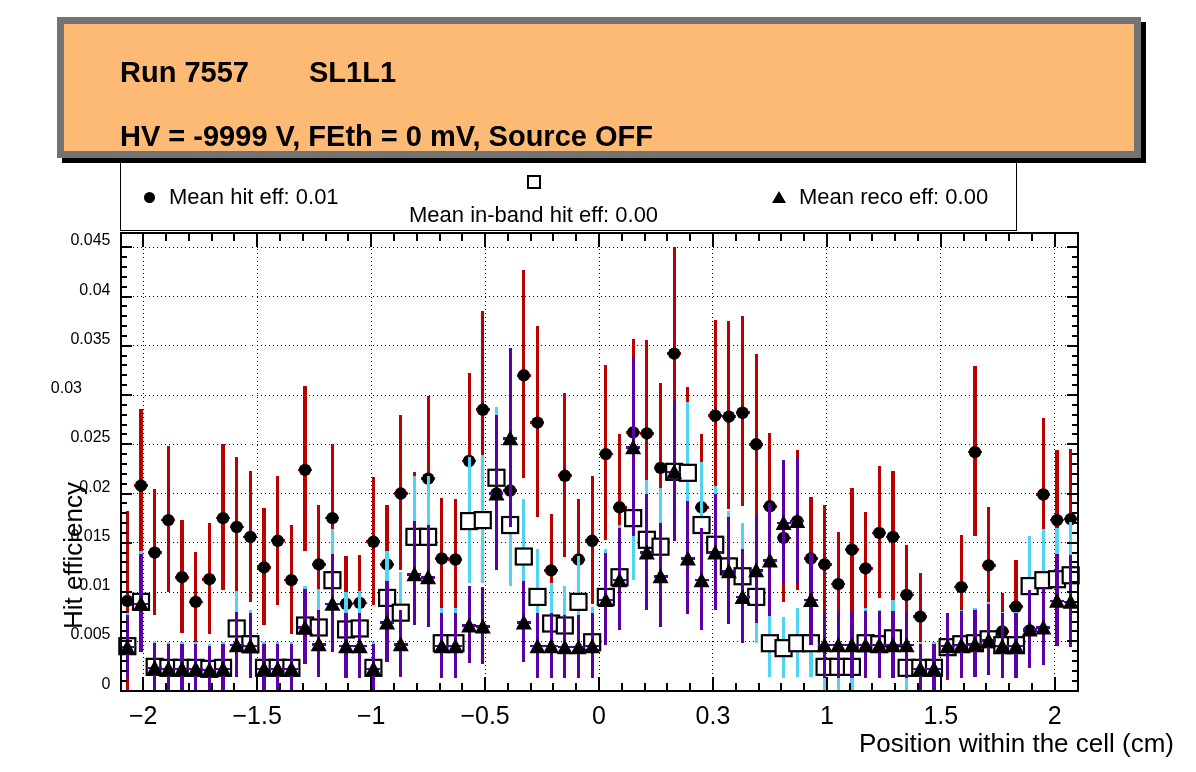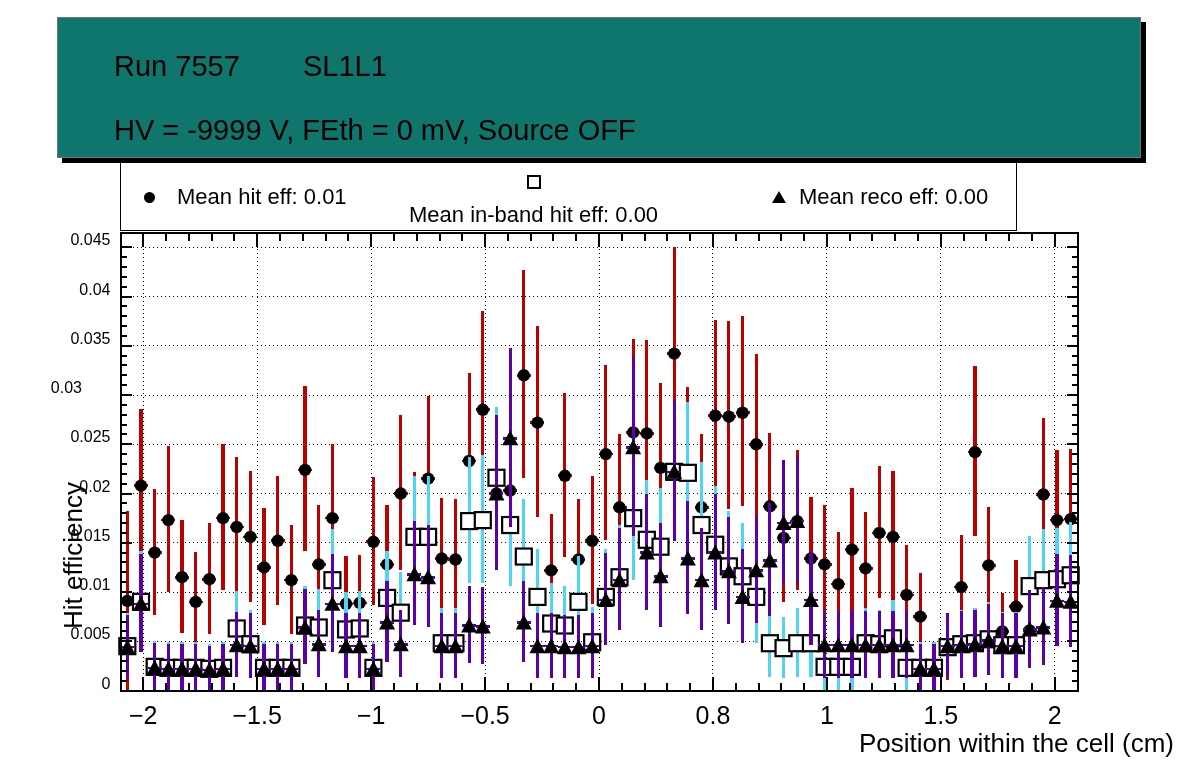--- a/index.html
+++ b/index.html
@@ -3,22 +3,22 @@
 <meta charset="utf-8">
 <style>
   html,body{margin:0;padding:0;background:#ffffff;}
   body{width:1196px;height:772px;position:relative;overflow:hidden;
        font-family:"Liberation Sans",sans-serif;color:#000;}
 
   #canvas{position:absolute;left:0;top:0;width:1196px;height:772px;}
 
   
   .title-box{position:absolute;left:57px;top:17px;width:1084px;height:141px;
-             background:#0f766e;border:1px solid #737373;box-sizing:border-box;
-             box-shadow:5px 5px 0 0 #000;}
+             background:#fdba74;border:7px solid #737373;box-sizing:border-box;
+             box-shadow:5px 5px 0 0 #000;font-weight:bold;}
   .title-line{position:absolute;left:56px;font-size:29px;color:#000;
               white-space:nowrap;letter-spacing:0px;}
   .title-line.l1{top:32px;}
   .title-line.l2{top:96px;}
   .title-sub{position:absolute;left:245px;top:32px;font-size:29px;white-space:nowrap;text-align:right;}
 
   
   .legend-box{position:absolute;left:120px;top:161px;width:897px;height:70px;
               background:#fff;border:1px solid #000;box-sizing:border-box;}
   .leg-entry{position:absolute;top:0;height:70px;display:flex;align-items:center;}
@@ -887,21 +887,21 @@
       </g>
     </svg>
 
   <div class="ytitle-wrap">
     <div class="axis-title-y">Hit efficiency</div>
   </div>
 
   <div class="axis-title-x">Position within the cell (cm)</div>
 
   <div class="legend-box">
-    <div class="leg-entry" style="left:8px;gap:8px;">
+    <div class="leg-entry" style="left:8px;">
       <span class="leg-mark">
           <i class="m-circle"></i>
         </span>
       <span class="leg-txt">Mean hit  eff: 0.01</span>
     </div>
     <div class="leg-entry" style="left:288px;flex-direction:column;">
       <span class="leg-mark">
           <i class="m-square"></i>
         </span>
       <span class="leg-txt">Mean in-band hit eff: 0.00</span>
@@ -928,17 +928,17 @@
     <div class="ylab" style="right: 1085.5px; top: 428.263px;">0.025</div>
     <div class="ylab" style="right: 1114px; top: 379.016px;">0.03</div>
     <div class="ylab" style="right: 1085.5px; top: 329.769px;">0.035</div>
     <div class="ylab" style="right: 1085.5px; top: 280.522px;">0.04</div>
     <div class="ylab" style="right: 1085.5px; top: 231.274px;">0.045</div>
     <div class="xlab" style="left: 103.286px; width: 80px; top: 700.5px;">−2</div>
     <div class="xlab" style="left: 217.214px; width: 80px; top: 700.5px;">−1.5</div>
     <div class="xlab" style="left: 331.143px; width: 80px; top: 700.5px;">−1</div>
     <div class="xlab" style="left: 445.071px; width: 80px; top: 700.5px;">−0.5</div>
     <div class="xlab" style="left: 559px; width: 80px; top: 700.5px;">0</div>
-    <div class="xlab" style="left: 672.929px; width: 80px; top: 700.5px;">0.8</div>
+    <div class="xlab" style="left: 672.929px; width: 80px; top: 700.5px;">0.3</div>
     <div class="xlab" style="left: 786.857px; width: 80px; top: 700.5px;">1</div>
     <div class="xlab" style="left: 900.786px; width: 80px; top: 700.5px;">1.5</div>
     <div class="xlab" style="left: 1014.71px; width: 80px; top: 700.5px;">2</div>
   </div>
 
 </body></html>

